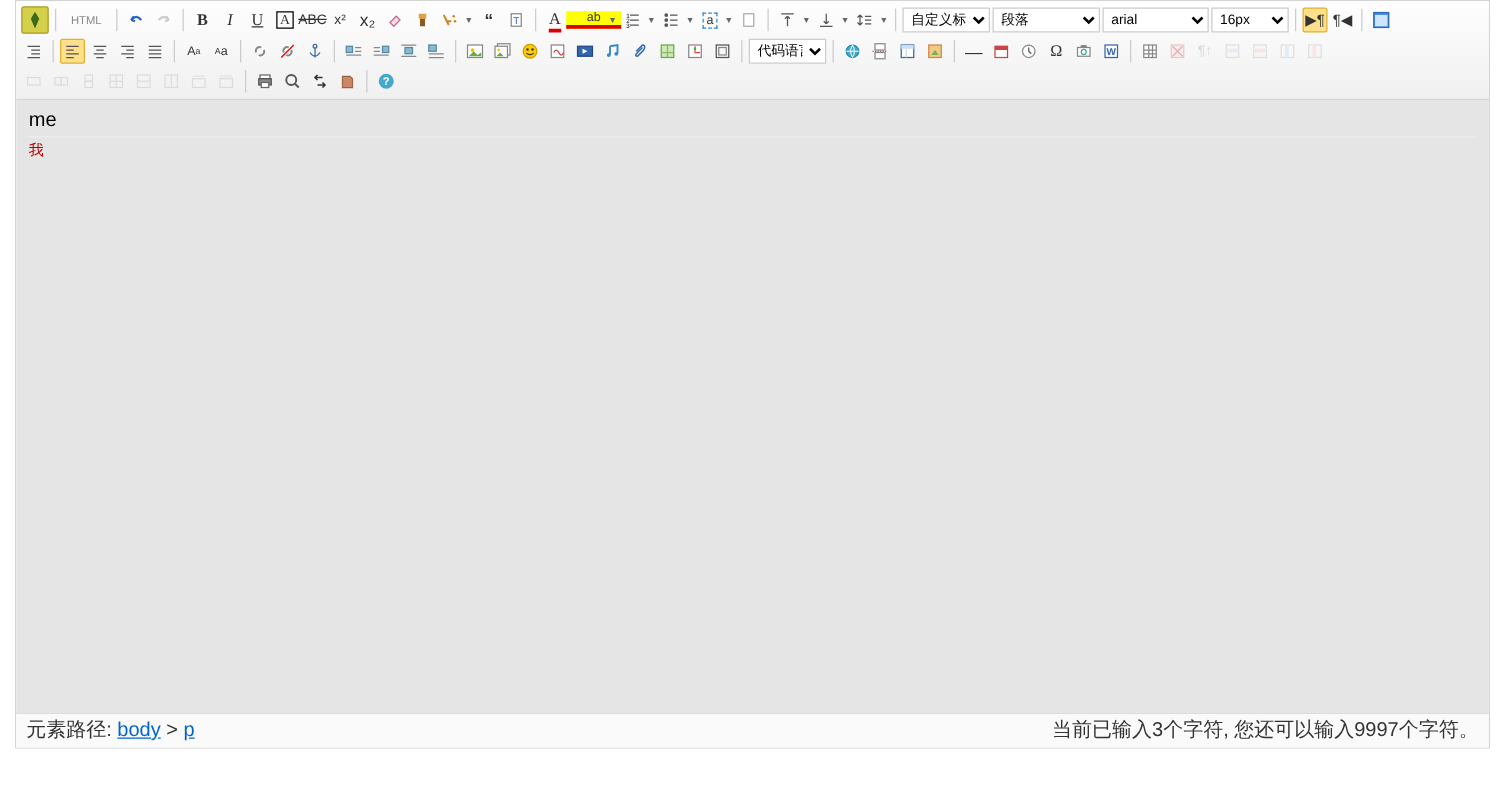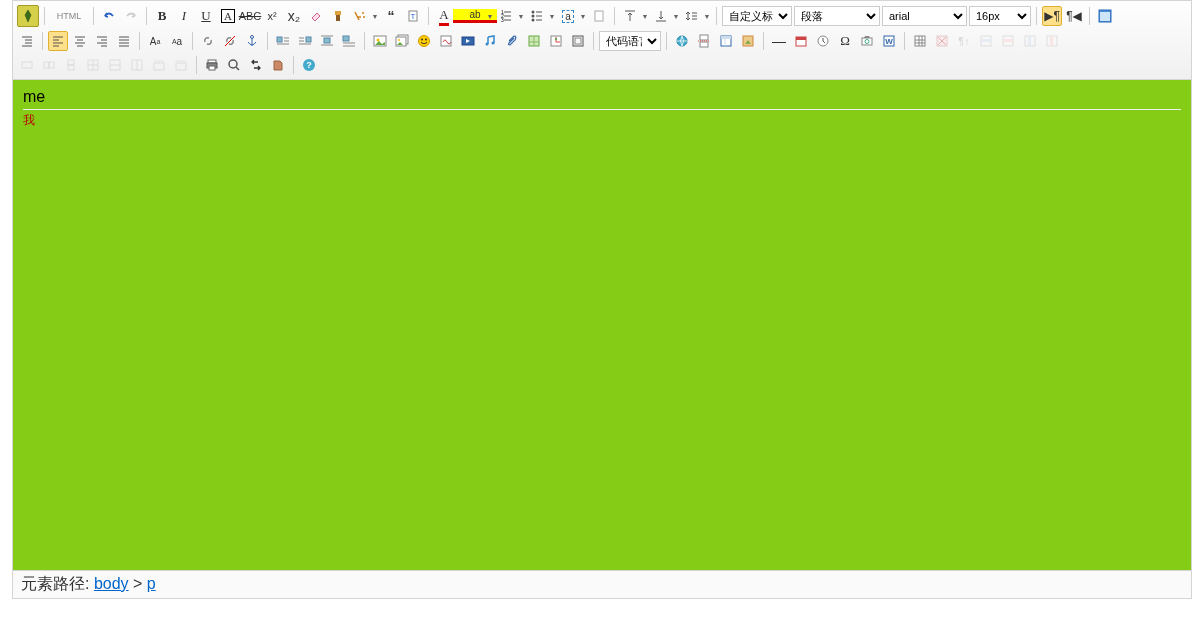--- a/index.html
+++ b/index.html
@@ -12,21 +12,21 @@
 .tb-btn.wide { width: 38px; font-size: 9px; color: #888; font-weight: normal; }
 .sep { width: 1px; height: 18px; background: #ccc; margin: 0 3px; }
 .dropdown-arrow { font-size: 7px; color: #666; margin-left: -1px; width: 8px; }
 .tb-select { height: 20px; font-size: 11px; border: 1px solid #ccc; background: #fff; padding: 0 2px; font-family: inherit; }
 .sel-custom { width: 70px; }
 .sel-para { width: 86px; }
 .sel-font { width: 85px; }
 .sel-size { width: 62px; }
 .sel-code { width: 62px; }
 .logo-btn { background: #d4d04a; border: 1px solid #aa9920; width: 22px; height: 22px; }
-.content-area { height: 490px; padding: 8px 10px; background: #84cc16; overflow: auto; }
+.content-area { height: 490px; padding: 8px 10px; background: #e5e5e5; overflow: auto; }
 .content-title { font-size: 16px; color: #000; border-bottom: 1px solid #eee; padding-bottom: 3px; margin-bottom: 2px; }
 .content-translate { font-size: 12px; color: #b00; }
 .statusbar { display: flex; justify-content: space-between; align-items: center; border-top: 1px solid #d4d4d4; padding: 3px 8px; font-size: 16px; color: #333; background: #fafafa; }
 .path-link { color: #0066cc; text-decoration: underline; cursor: pointer; }
 svg { display: block; }
 </style>
 </head>
 <body>
 
 <div class="editor-container">
@@ -550,14 +550,15 @@
     <div class="content-translate">我</div>
   </div>
 
   <div class="statusbar">
     <div>
       <span>元素路径: </span>
       <span class="path-link">body</span>
       <span> &gt; </span>
       <span class="path-link">p</span>
     </div>
+    <div>当前已输入3个字符, 您还可以输入9997个字符。</div>
   </div>
 </div>
 
 </body></html>

